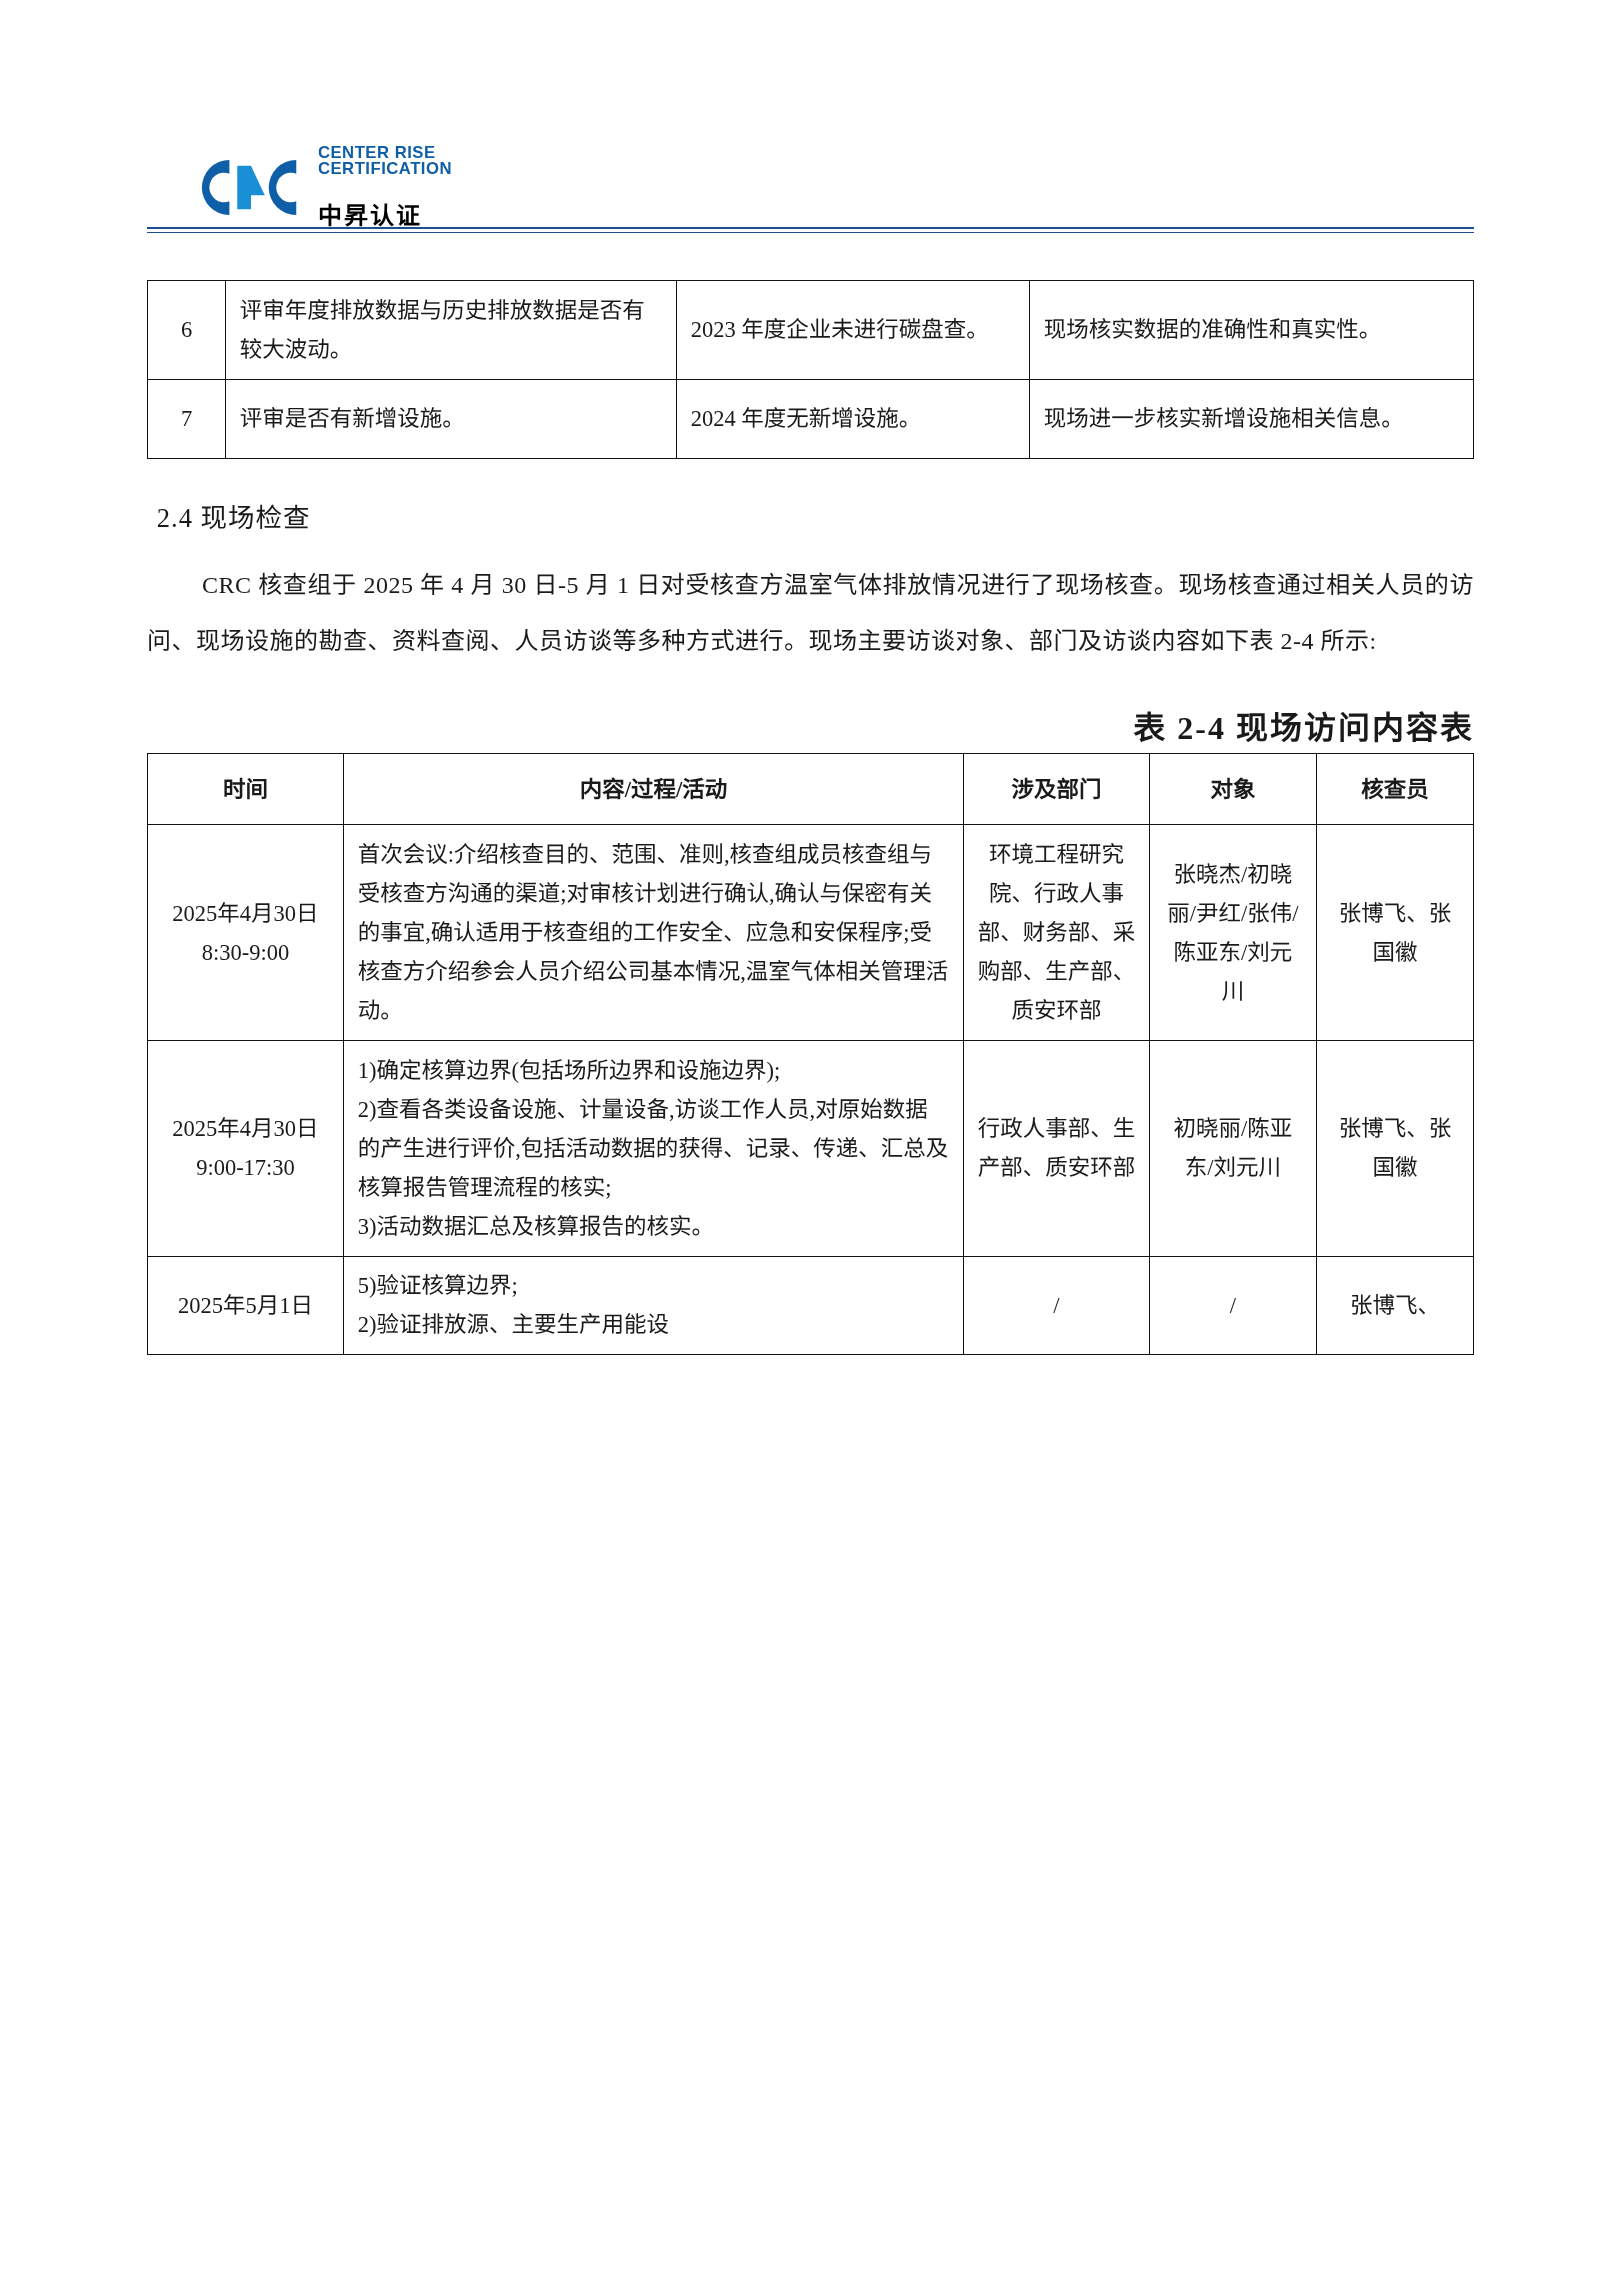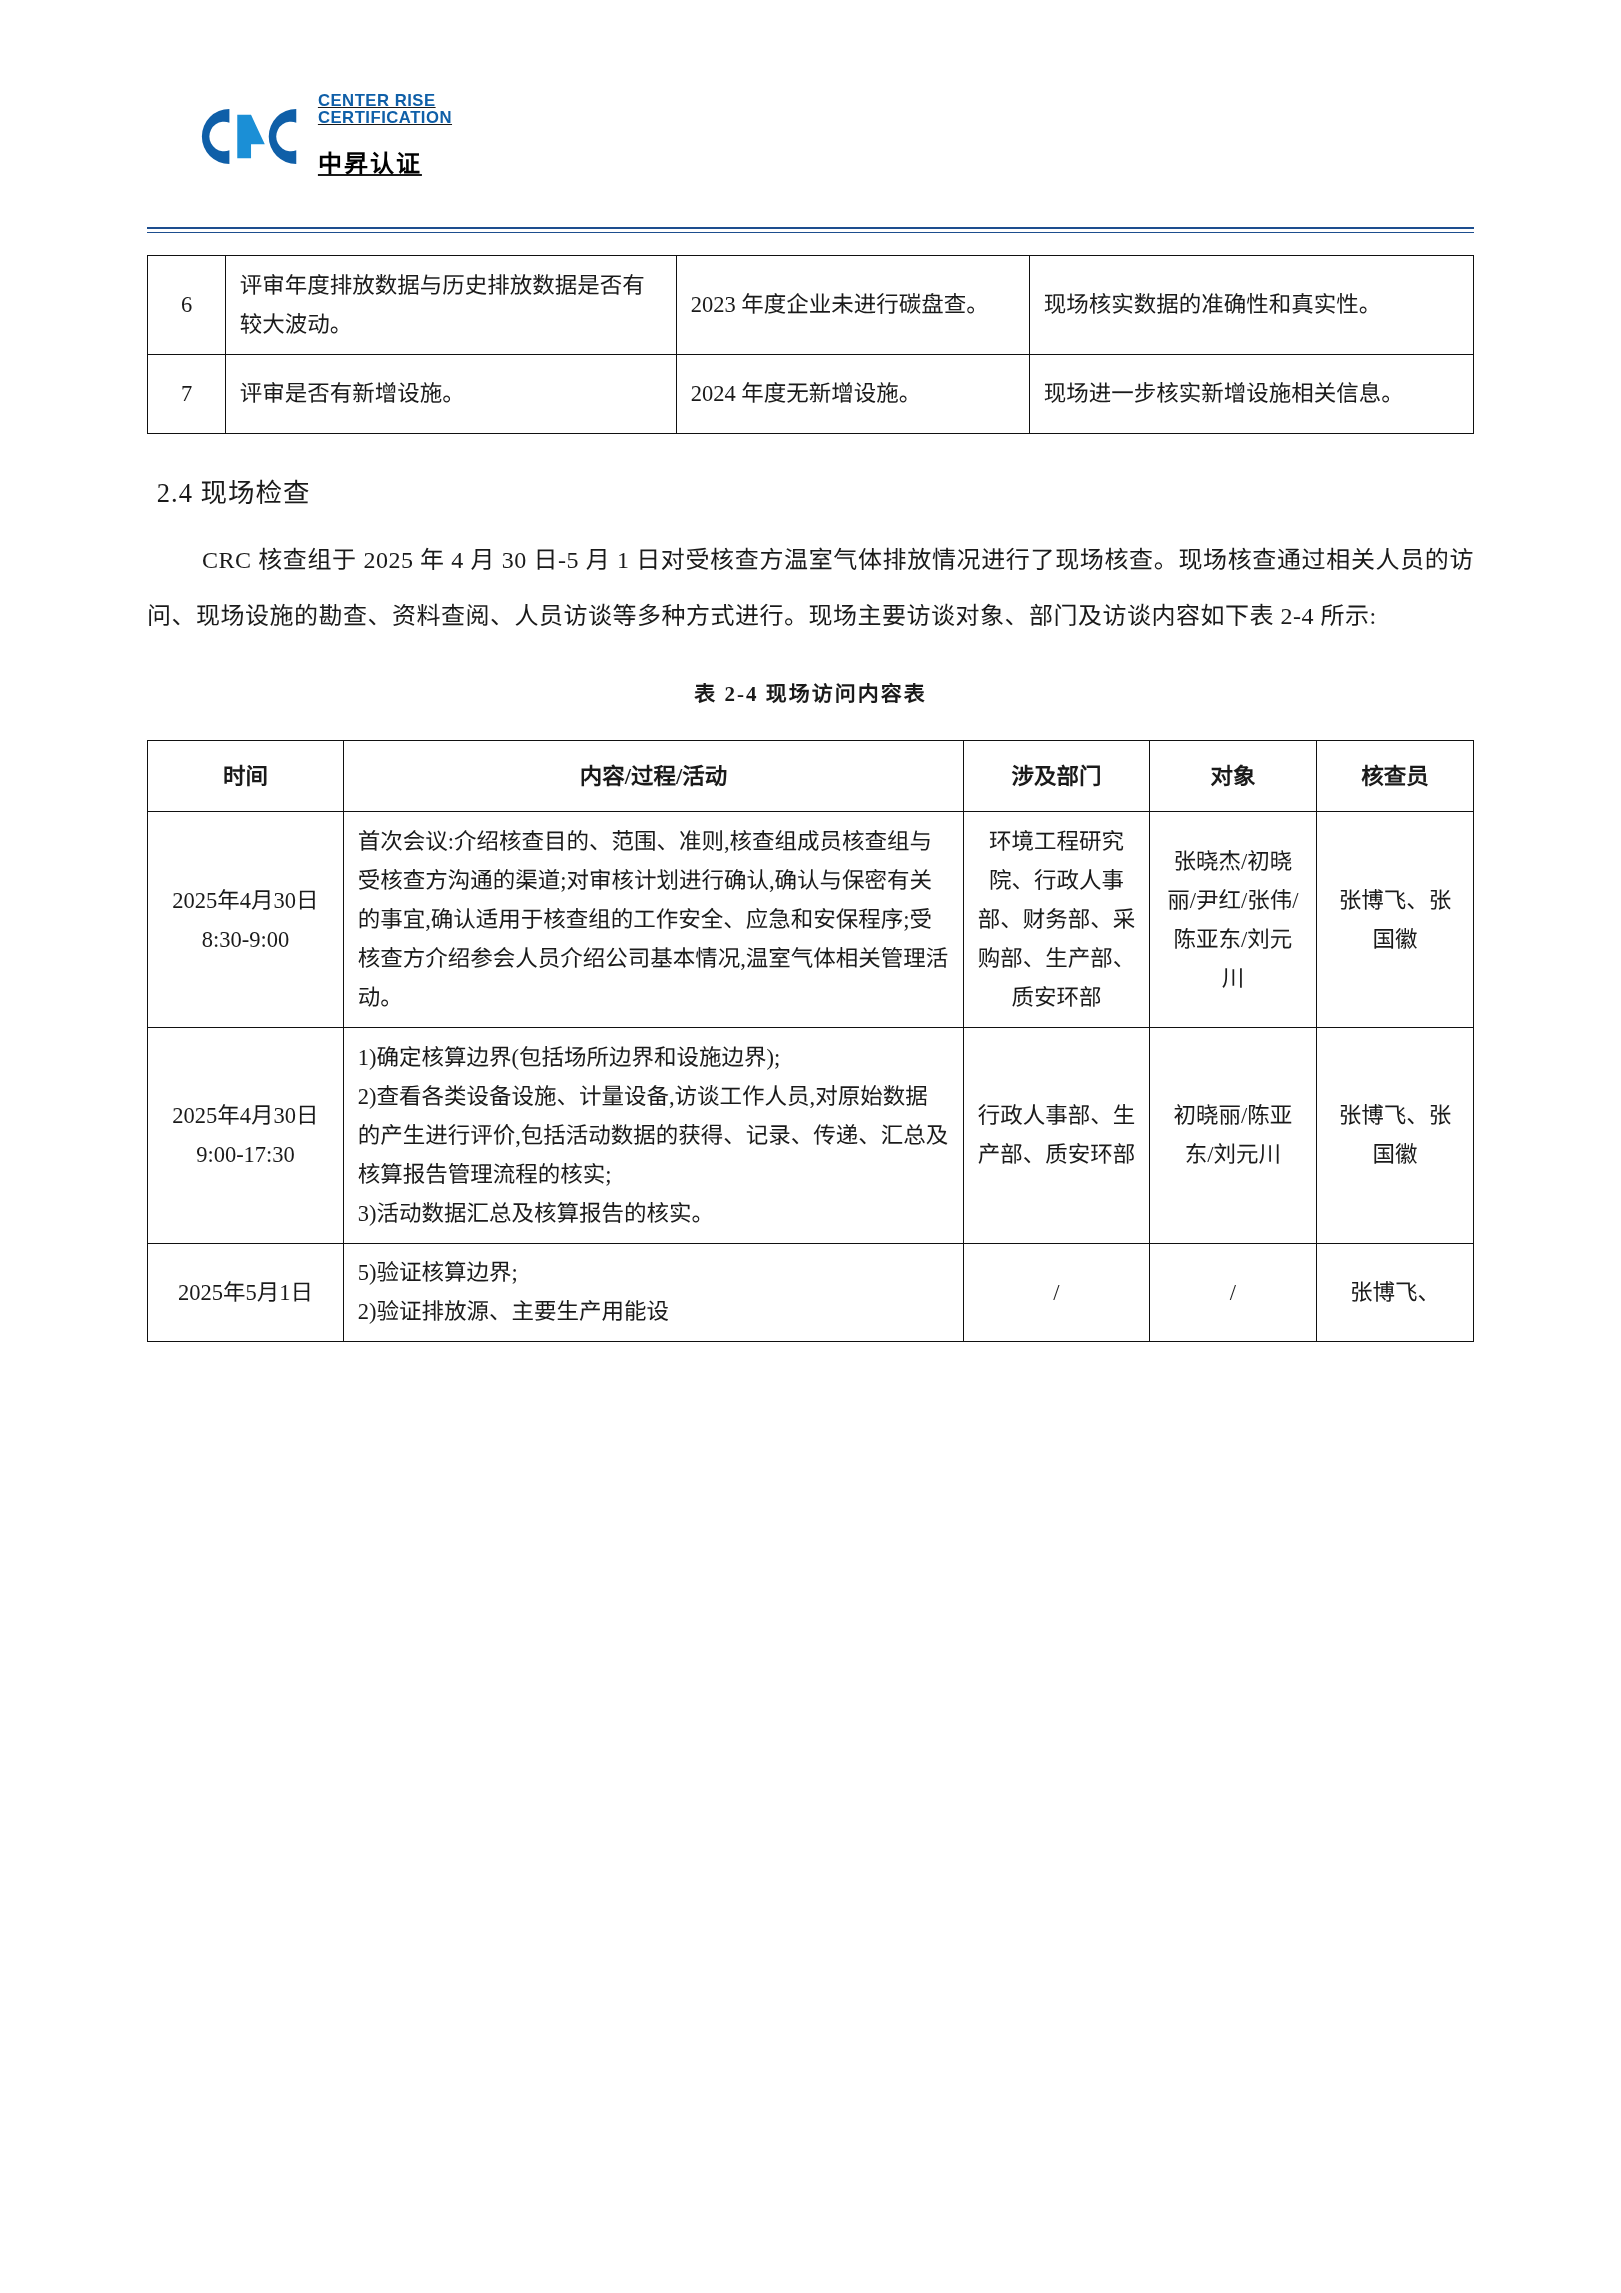--- a/index.html
+++ b/index.html
@@ -19,25 +19,24 @@
   .page {
     position: relative;
     width: 1621px;
     height: 2294px;
     box-sizing: border-box;
     padding: 0 147px;
   }
 
   
   .header {
-    padding-top: 93px;
+    padding-top: 118px;
     height: 113px;
     display: flex;
-    align-items: flex-start;
-    text-decoration: underline;
+    align-items: flex-end;
   }
   .logo-wrap {
     display: flex;
     align-items: center;
     gap: 9.8px;
     margin-left: 47px;
   }
   .logo-mark {
     width: 118px;
     height: 71px;
@@ -106,24 +105,24 @@
   }
   p.body {
     font-size: 24px;
     line-height: 56px;
     margin: 0;
     text-align: justify;
     text-indent: 55px;
     letter-spacing: 0.5px;
   }
   .tbl-caption {
-    text-align: center;
-    font-size: 21px;
-    font-weight: bold;
-    margin: 33px 0 33px 0;
+    text-align: right;
+    font-size: 32px;
+    font-weight: bold;
+    margin: 33px 0 5px 0;
     letter-spacing: 2px;
   }
 
   
   .t2 td, .t2 th {
     font-size: 22.5px;
     line-height: 40px;
     padding: 8.8px 11.8px;
   }
   .t2 th {

